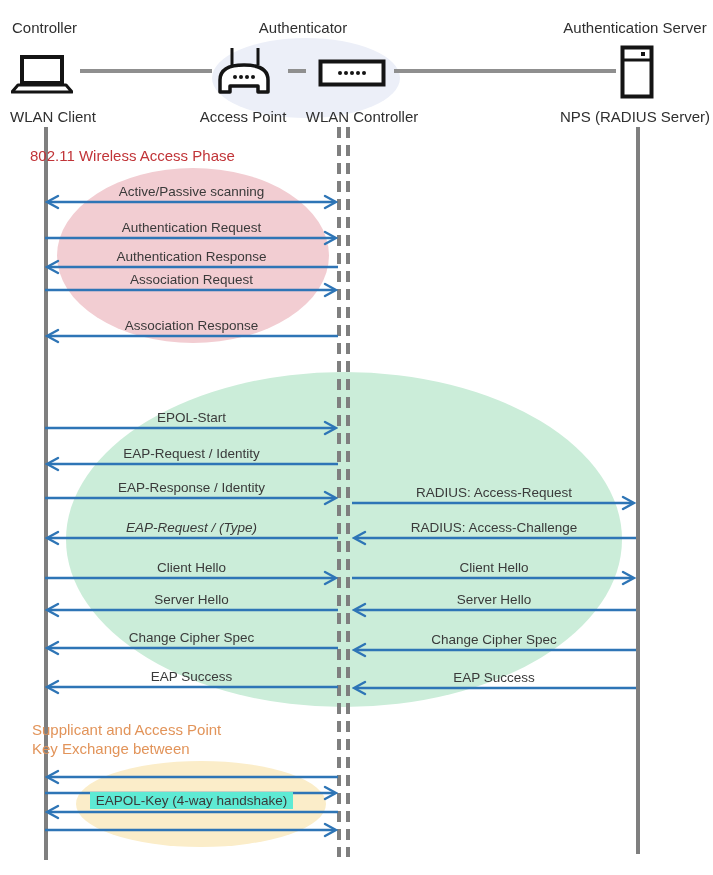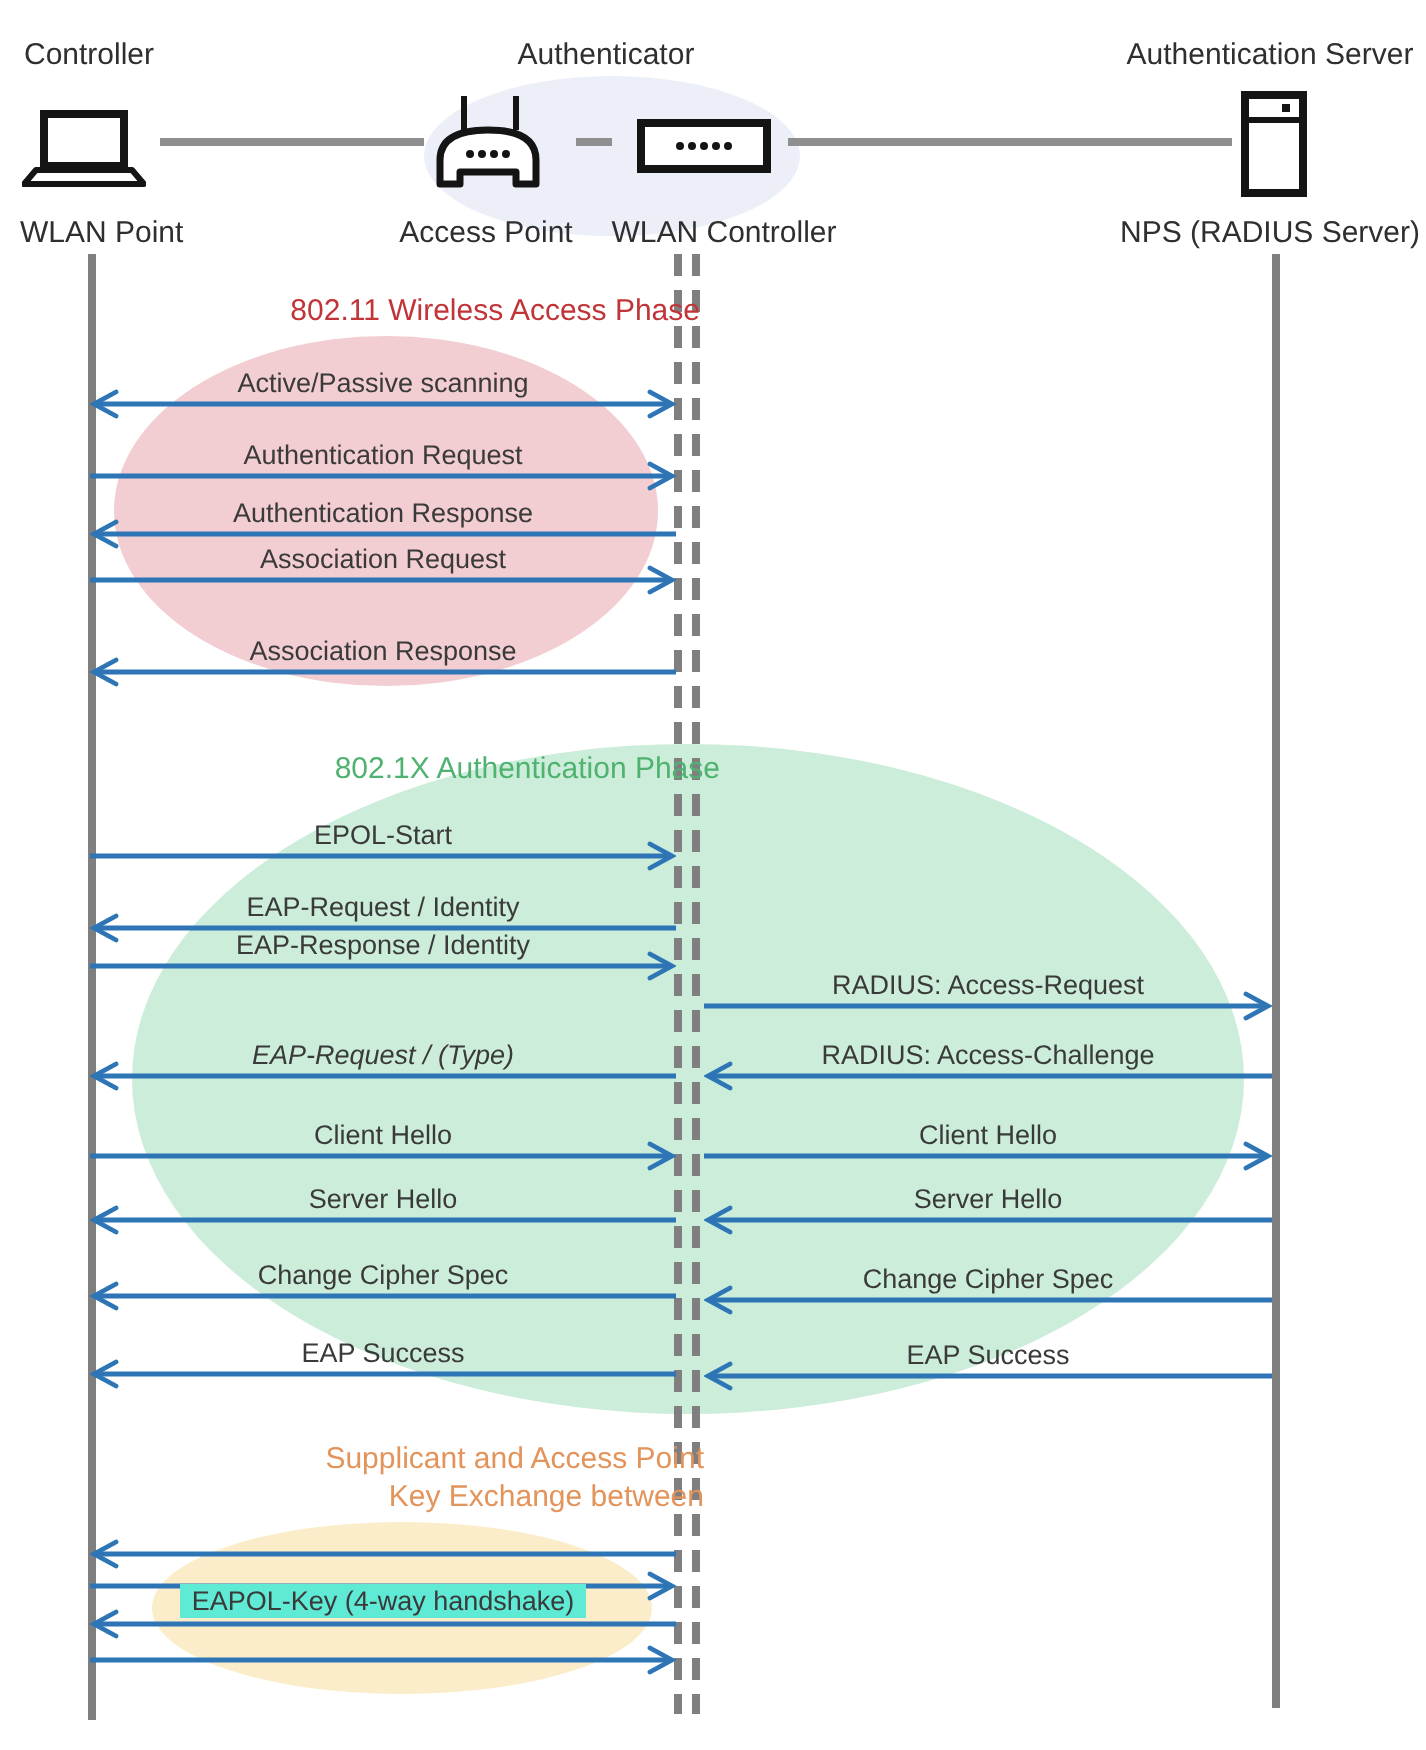--- a/index.html
+++ b/index.html
@@ -17,21 +17,21 @@
   .solid    { background:var(--lifeline); }
   .dashed   { background:repeating-linear-gradient(to bottom, var(--lifeline) 0 11px, transparent 11px 18px); }
 
   .hline { position:absolute; height:4px; background:#8f8f8f; z-index:1; }
 
   .toplabel { position:absolute; font-size:15px; color:#2f2f2f; white-space:nowrap; z-index:2; }
   .centerbox { text-align:center; width:200px; }
 
   .icon { position:absolute; z-index:2; line-height:0; }
 
-  .phase-title { position:absolute; font-size:15px; text-align:right; white-space:nowrap; width:320px; z-index:3; line-height:19px; }
+  .phase-title { position:absolute; font-size:15px; text-align:left; white-space:nowrap; width:320px; z-index:3; line-height:19px; }
   #phase1-title { left:30px; top:146px; color:var(--phase1-title); }
   #phase2-title { left:40px; top:375px; color:var(--phase2-title); }
   #phase3-title { left:32px; top:720px; color:var(--phase3-title); }
 
   .msg-row { position:absolute; height:16px; z-index:3; }
   .msg-row svg { position:absolute; left:0; top:0; display:block; }
   .msg-row svg line, .msg-row svg polyline { stroke:var(--arrow); stroke-width:2.4; fill:none; stroke-linecap:round; stroke-linejoin:miter; }
   .msg-label { position:absolute; left:0; right:0; bottom:11px; text-align:center; font-size:13.5px; color:var(--text); white-space:nowrap; }
 
   #key-exchange-label { position:absolute; left:45px; width:293px; top:793px; text-align:center; z-index:4; font-size:13.5px; color:var(--text); }
@@ -88,32 +88,31 @@
   <div class="hline" style="left:394px; top:69px; width:222px;"></div>
 
   <span class="icon" style="left:620px; top:45px;">
     <svg width="34" height="54" viewBox="0 0 34 54">
       <rect x="2.5" y="2.5" width="29" height="49" fill="#fff" stroke="#141414" stroke-width="4"></rect>
       <line x1="4" y1="15" x2="30" y2="15" stroke="#141414" stroke-width="3"></line>
       <rect x="21" y="7" width="4" height="4" fill="#141414"></rect>
     </svg>
   </span>
 
-  <div class="toplabel" style="left:10px; top:108px;">WLAN Point</div>
+  <div class="toplabel" style="left:10px; top:108px;">WLAN Client</div>
   <div class="toplabel centerbox" style="left:143px; top:108px;">Access Point</div>
   <div class="toplabel centerbox" style="left:262px; top:108px;">WLAN Controller</div>
   <div class="toplabel centerbox" style="left:535px; top:108px;">NPS (RADIUS Server)</div>
 
   <div class="lifeline solid" style="left:44px;  top:127px; height:733px;"></div>
   <div class="lifeline dashed" style="left:337px; top:127px; height:730px;"></div>
   <div class="lifeline dashed" style="left:346px; top:127px; height:730px;"></div>
   <div class="lifeline solid" style="left:636px; top:127px; height:727px;"></div>
 
   <div class="phase-title" id="phase1-title">802.11 Wireless Access Phase</div>
-  <div class="phase-title" id="phase2-title">802.1X Authentication Phase</div>
   <div class="phase-title" id="phase3-title">
     <div>Supplicant and Access Point</div>
     <div>Key Exchange between</div>
   </div>
 
   <div id="key-exchange-label">
     <span>EAPOL-Key (4-way handshake)</span>
   </div>
 
   <div id="messages">
@@ -160,21 +159,21 @@
           <polyline points="280,2 291,8 280,14"></polyline>
         </svg>
       </div>
       <div class="msg-row" style="left: 45px; top: 456px; width: 293px;">
         <div class="msg-label">EAP-Request / Identity</div>
         <svg width="293" height="16" viewBox="0 0 293 16">
           <line x1="4" x2="293" y1="8" y2="8"></line>
           <polyline points="13,2 2,8 13,14"></polyline>
         </svg>
       </div>
-      <div class="msg-row" style="left: 45px; top: 475px; width: 293px; padding-left: 16px;">
+      <div class="msg-row" style="left: 45px; top: 490px; width: 293px; padding-left: 16px;">
         <div class="msg-label">EAP-Response / Identity</div>
         <svg width="293" height="16" viewBox="0 0 293 16">
           <line x1="0" x2="289" y1="8" y2="8"></line>
           <polyline points="280,2 291,8 280,14"></polyline>
         </svg>
       </div>
       <div class="msg-row" style="left: 352px; top: 495px; width: 284px;">
         <div class="msg-label">RADIUS: Access-Request</div>
         <svg width="284" height="16" viewBox="0 0 284 16">
           <line x1="0" x2="280" y1="8" y2="8"></line>

